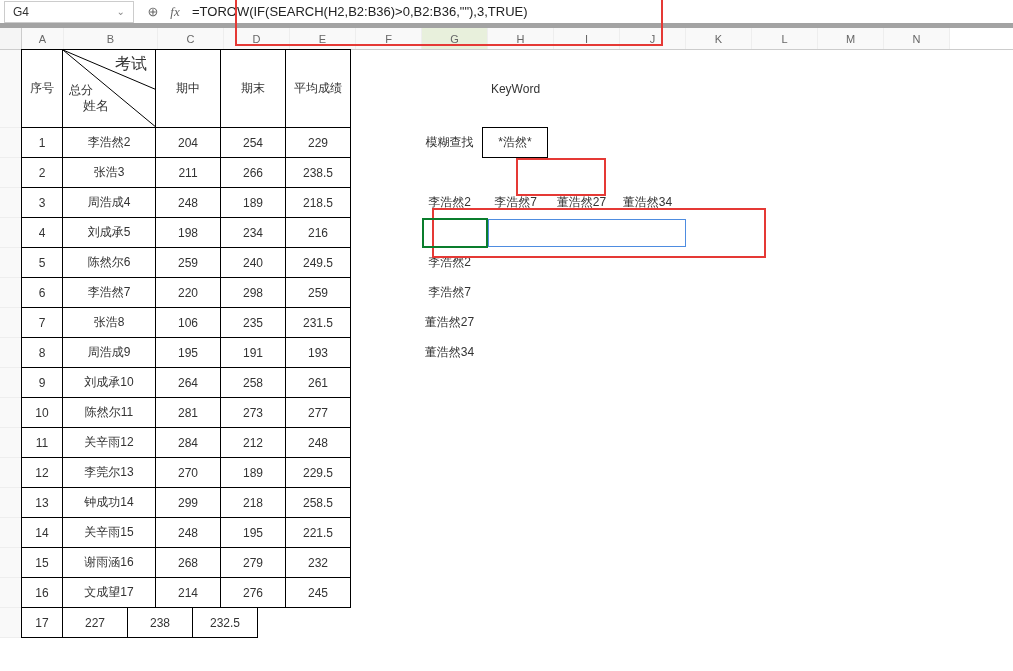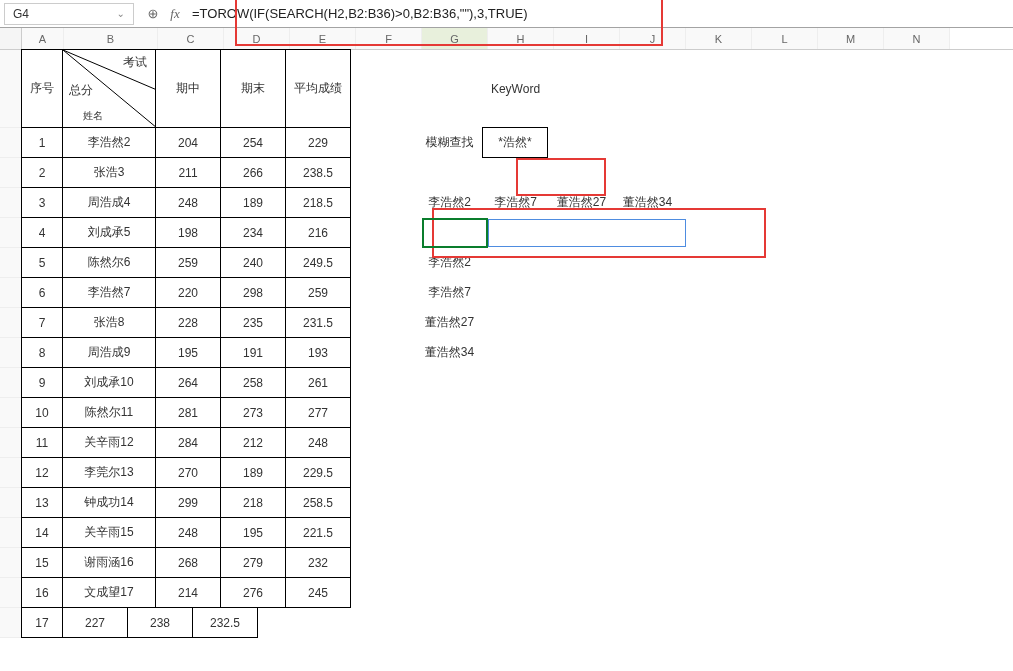--- a/index.html
+++ b/index.html
@@ -1,18 +1,18 @@
 <!DOCTYPE html>
 <html><head>
 <meta charset="utf-8">
 <style>
 * { box-sizing: border-box; margin: 0; padding: 0; }
 body { font-family: Arial, "Microsoft YaHei", sans-serif; font-size: 12px; color: #333; background: #fff; overflow: hidden; }
 
-.formula-bar { display: flex; align-items: center; height: 28px; border-bottom: 1px solid #a3a3a3; padding: 0 4px; }
+.formula-bar { display: flex; align-items: center; height: 28px; border-bottom: 5px solid #a3a3a3; padding: 0 4px; }
 .cell-ref-box { width: 130px; height: 22px; border: 1px solid #ccc; display: flex; align-items: center; padding: 0 8px; margin-right: 8px; }
 .cell-dropdown { color: #888; font-size: 10px; margin-left: auto; }
 .fb-icon { width: 22px; display: flex; justify-content: center; align-items: center; color: #666; font-size: 13px; }
 .fx { font-style: italic; font-family: Liberation Serif, serif; }
 .formula-input-wrap { flex: 1; position: relative; height: 22px; display: flex; align-items: center; padding: 0 6px; }
 .formula-text { font-size: 13px; color: #222; }
 
 .red-box-formula { position: absolute; top: -4px; left: 235px; width: 428px; height: 50px; border: 2px solid #e53935; pointer-events: none; z-index: 10; }
 
 .sheet-wrap { position: relative; }
@@ -27,23 +27,23 @@
 
 .rows { display: flex; flex-direction: column; }
 .r { display: flex; height: 30px; }
 .r1 { height: 78px; }
 .rh { width: 22px; background: #f9f9f9; border-right: 1px solid #ccc; border-bottom: 1px solid #eee; display: flex; align-items: center; justify-content: center; color: #999; font-size: 10px; }
 .c { border-right: 1px solid transparent; border-bottom: 1px solid transparent; display: flex; align-items: center; justify-content: center; font-size: 12px; }
 .bordered .c.tb { border: 1px solid #000; margin: -1px 0 0 -1px; }
 
 .diag-cell { position: relative; background: #fff; }
 .diag-cell svg { position: absolute; inset: 0; width: 100%; height: 100%; }
-.diag-t1 { position: absolute; top: 4px; right: 8px; font-size: 12px; }
+.diag-t1 { position: absolute; top: 4px; right: 8px; font-size: 16px; }
 .diag-t2 { position: absolute; top: 32px; left: 6px; font-size: 12px; text-align: center; }
-.diag-t3 { position: absolute; bottom: 4px; left: 20px; font-size: 10px; }
+.diag-t3 { position: absolute; bottom: 12px; left: 20px; font-size: 13px; }
 
 .red-box { position: absolute; border: 2px solid #e53935; pointer-events: none; z-index: 5; }
 .green-sel { position: absolute; border: 2px solid #0a7d2c; pointer-events: none; z-index: 6; }
 .blue-range { position: absolute; border: 1px solid #4e8ce0; pointer-events: none; z-index: 4; }
 
 .col-h.sel { background: #e8f0dc; }
 </style>
 </head>
 <body>
 
@@ -204,21 +204,21 @@
         <div class="c col-J"></div>
         <div class="c col-K"></div>
         <div class="c col-L"></div>
         <div class="c col-M"></div>
         <div class="c col-N"></div>
       </div>
       <div class="r">
         <div class="rh"></div>
         <div class="c col-A tb">7</div>
         <div class="c col-B tb">张浩8</div>
-        <div class="c col-C tb">228</div>
+        <div class="c col-C tb">106</div>
         <div class="c col-D tb">235</div>
         <div class="c col-E tb">231.5</div>
         <div class="c col-F"></div>
         <div class="c col-G">董浩然27</div>
         <div class="c col-H"></div>
         <div class="c col-I"></div>
         <div class="c col-J"></div>
         <div class="c col-K"></div>
         <div class="c col-L"></div>
         <div class="c col-M"></div>

